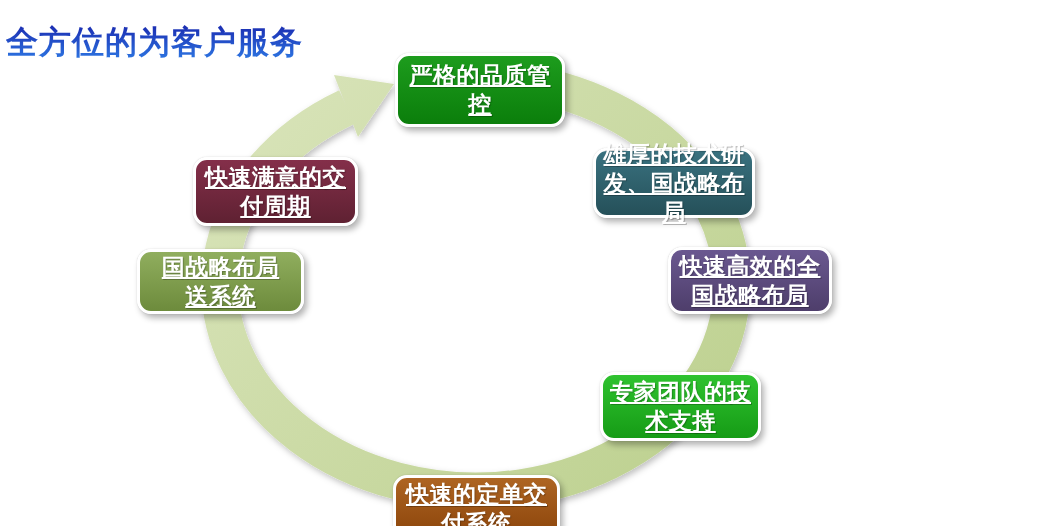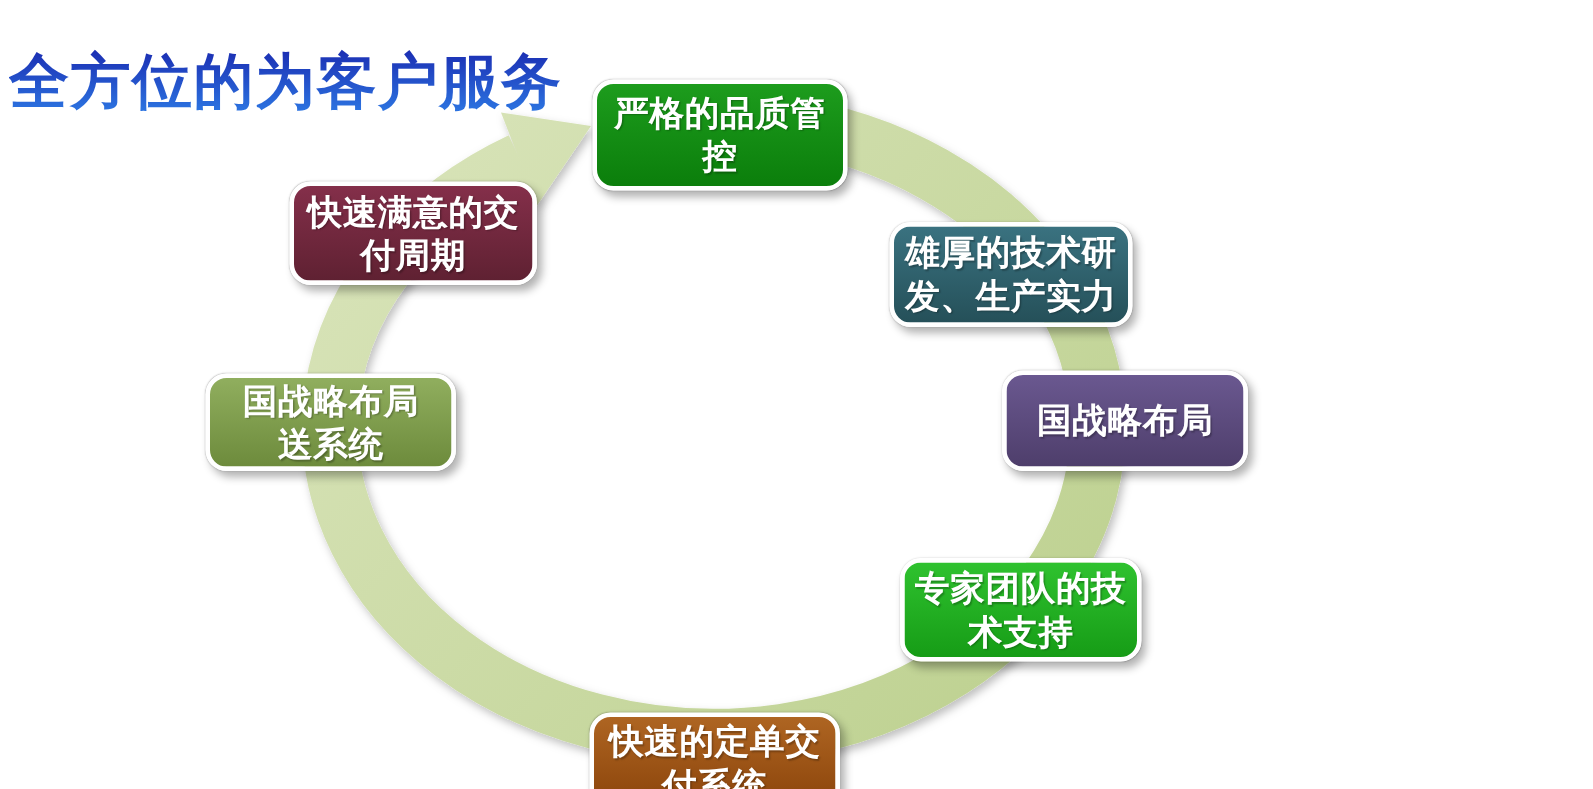--- a/index.html
+++ b/index.html
@@ -5,55 +5,55 @@
   html,body{margin:0;padding:0;background:#ffffff;}
   .stage{
     position:relative;
     width:1062px;height:526px;
     overflow:hidden;
     background:#ffffff;
     font-family:"Liberation Sans","DejaVu Sans",sans-serif;
   }
   .slide-title{
     position:absolute;left:6px;top:0px;
-    font-size:40px;font-weight:700;letter-spacing:1px;
+    font-size:32px;font-weight:700;letter-spacing:1px;
     background:linear-gradient(180deg,#1b2db2 10%,#2e7ce6 95%);
     -webkit-background-clip:text;background-clip:text;
     color:transparent;
     white-space:nowrap;
   }
   .ring-svg{position:absolute;left:0;top:0;}
   .box{
     position:absolute;box-sizing:border-box;
     border:3px solid #ffffff;border-radius:14px;
     display:flex;flex-direction:column;align-items:center;justify-content:center;
     color:#ffffff;font-weight:700;font-size:23px;line-height:29px;
     letter-spacing:0.5px;text-align:center;
     box-shadow:3px 4px 6px rgba(0,0,0,0.30),0 0 1px rgba(0,0,0,0.25);
     text-shadow:1px 1px 1px rgba(0,0,0,0.25);
   }
-  .box span{display:block;}
+  .box span{display:block;text-decoration:underline;}
   
   .pos-top        {left:395px;top:53px;width:170px;height:74px;}
   .pos-uright     {left:593px;top:128px;width:162px;height:70px;margin-top:20px;}
   .pos-right      {left:668px;top:247px;width:164px;height:67px;}
   .pos-lright     {left:600px;top:372px;width:161px;height:69px;}
   .pos-bottom     {left:393px;top:453px;width:167px;height:67px;margin-top:22px;}
   .pos-lleft      {left:184px;top:374px;width:172px;height:69px;}
   .pos-left       {left:137px;top:249px;width:167px;height:65px;}
   .pos-uleft      {left:193px;top:121px;width:165px;height:69px;}
   
   .c-green  {background:linear-gradient(180deg,#1d9c1d,#0b7e0b);}
   .c-teal   {background:linear-gradient(180deg,#3a7280,#255059);}
   .c-purple {background:linear-gradient(180deg,#6a5890,#4e3e6b);}
   .c-green2 {background:linear-gradient(180deg,#2fc22f,#169c16);}
   .c-rust   {background:linear-gradient(180deg,#ae6522,#8a430a);}
   .c-brown  {background:linear-gradient(180deg,#9c5c2a,#7a3f10);}
   .c-olive  {background:linear-gradient(180deg,#90ae5e,#6d8b3c);}
-  .c-maroon {background:linear-gradient(180deg,#842f4a,#5f2132);}
+  .c-maroon {background:linear-gradient(180deg,#842f4a,#5f2132);margin-top:36px;}
 </style>
 </head>
 <body>
 
 <div class="stage">
 
   <h1 class="slide-title">全方位的为客户服务</h1>
 
   <svg class="ring-svg" width="1062" height="526" viewBox="0 0 1062 526">
     <defs>
@@ -71,24 +71,25 @@
     </g>
   </svg>
 
   <div class="box pos-top c-green">
     <span>严格的品质管</span>
     <span>控</span>
   </div>
 
   <div class="box pos-uright c-teal">
     <span>雄厚的技术研</span>
-    <span>发、生产实力</span>
+    <span>发、国战略布局</span>
   </div>
 
   <div class="box pos-right c-purple">
+    <span>快速高效的全</span>
     <span>国战略布局</span>
   </div>
 
   <div class="box pos-lright c-green2">
     <span>专家团队的技</span>
     <span>术支持</span>
   </div>
 
   <div class="box pos-bottom c-rust">
     <span>快速的定单交</span>

